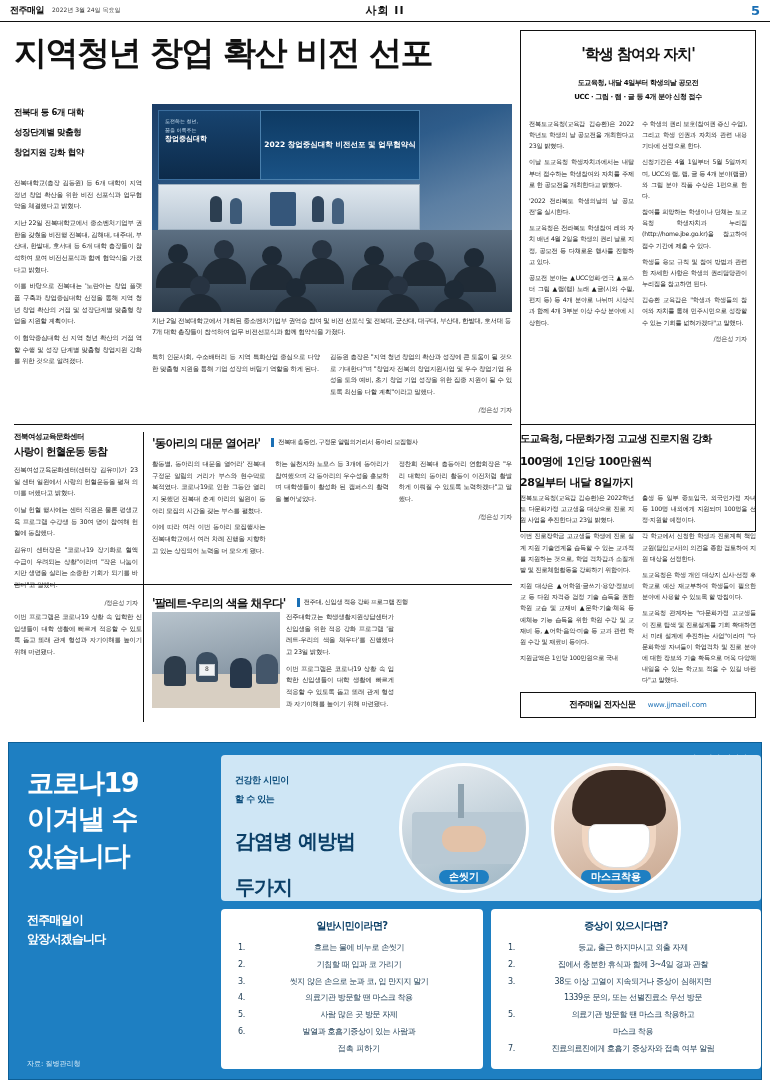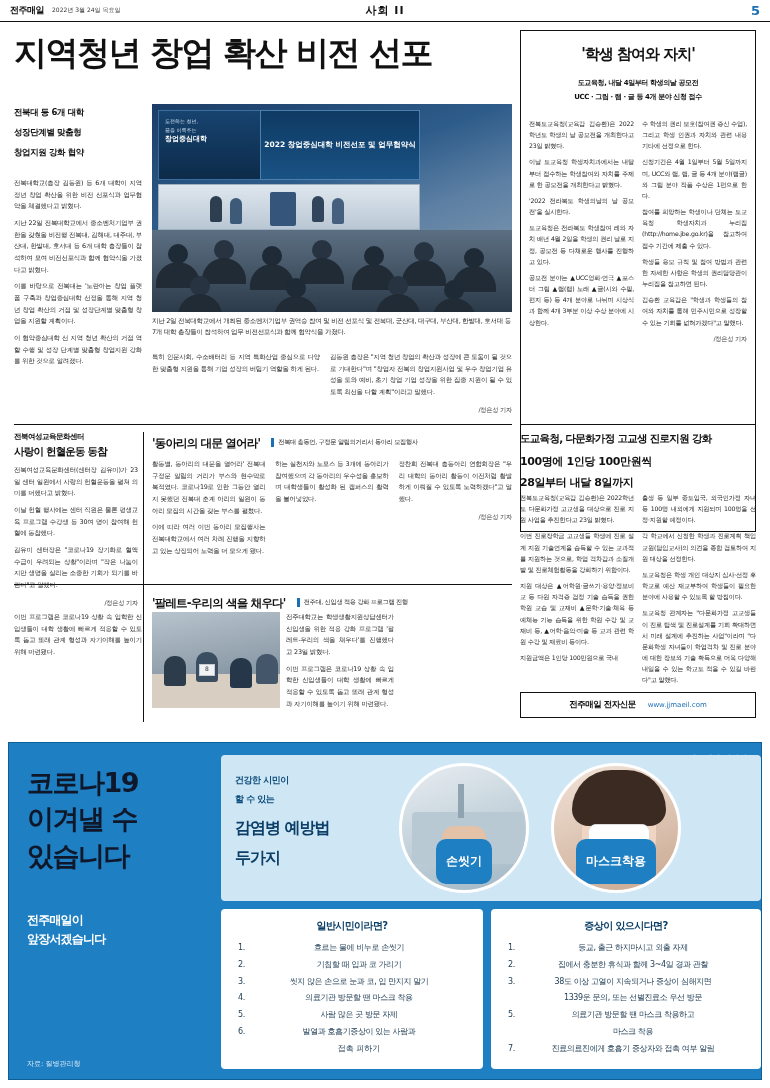--- a/index.html
+++ b/index.html
@@ -141,42 +141,42 @@
   .pl-name { font-size:8.5px; font-weight:bold; letter-spacing:-0.5px;}
   .pl-url { font-size:7px; color:#1a6fb5; }
 
   
   .ad {
     position:absolute; left:8px; top:742px; width:754px; height:338px;
     background:#1e7fc2;
     border:1px solid #0d5f97;
     overflow:hidden;
   }
-  .ad-left { position:absolute; left:18px; top:22px; width:190px; color:#0f172a;}
+  .ad-left { position:absolute; left:18px; top:22px; width:190px; color:#ffffff;}
   .ad-l1 { font-size:27px; font-weight:bold; letter-spacing:-1.5px; line-height:1.35;}
   .ad-foot { position:absolute; left:18px; top:168px; color:#fff; font-size:12px; font-weight:bold; line-height:1.6; letter-spacing:-0.8px;}
   .ad-src { position:absolute; left:18px; bottom:10px; color:#dff0fb; font-size:7px;}
 
   .ad-brand { position:absolute; right:14px; top:10px; color:#fff; font-size:8px; font-weight:bold;}
 
   .ad-card {
     position:absolute; left:212px; top:12px; width:540px; height:146px;
     background:#cfe6f5; border-radius:4px;
   }
   .ad-card-txt { position:absolute; left:14px; top:16px; font-size:9px; color:#0f4f7d; line-height:2.1; font-weight:bold; letter-spacing:-0.5px;}
-  .ad-card-big { font-size:16px; color:#0b3f67; font-weight:bold; letter-spacing:-1px; line-height:1.4; margin-top:8px;}
+  .ad-card-big { font-size:20px; color:#0b3f67; font-weight:bold; letter-spacing:-1px; line-height:1.4; margin-top:18px;}
   .circ {
     position:absolute; border-radius:50%; overflow:hidden; border:3px solid #fff;
   }
   .circ.one { left:178px; top:8px; width:130px; height:130px; background:linear-gradient(160deg,#e9eef2,#9fb6c4);}
   .circ.two { left:330px; top:8px; width:130px; height:130px; background:linear-gradient(160deg,#f1e3d8,#c9a78f);}
   .pill {
     position:absolute; bottom:6px; left:50%; transform:translateX(-50%);
-    background:#1e7fc2; color:#fff; font-size:12px; font-weight:bold;
-    padding:14px 10px; border-radius:10px; white-space:nowrap;
+    background:#1e7fc2; color:#fff; font-size:10px; font-weight:bold;
+    padding:0 10px; border-radius:10px; white-space:nowrap;
   }
   .sink { position:absolute; left:10px; top:46px; width:112px; height:52px; background:#b9c9d4; border-radius:4px;}
   .faucet { position:absolute; left:56px; top:18px; width:6px; height:34px; background:#8fa3b0;}
   .hands { position:absolute; left:40px; top:60px; width:44px; height:26px; background:#e3c2a8; border-radius:12px;}
   .face { position:absolute; left:28px; top:14px; width:74px; height:92px; background:#f0d6c2; border-radius:40px 40px 36px 36px;}
   .hair { position:absolute; left:18px; top:4px; width:94px; height:56px; background:#3a2a22; border-radius:48px 48px 20px 20px;}
   .mask { position:absolute; left:34px; top:58px; width:62px; height:44px; background:#ffffff; border-radius:8px 8px 26px 26px; border:1px solid #dcdcdc;}
 
   .ad-panel {
     position:absolute; top:166px; height:160px; background:#ffffff; border-radius:4px; padding:10px 12px;text-align:center;

